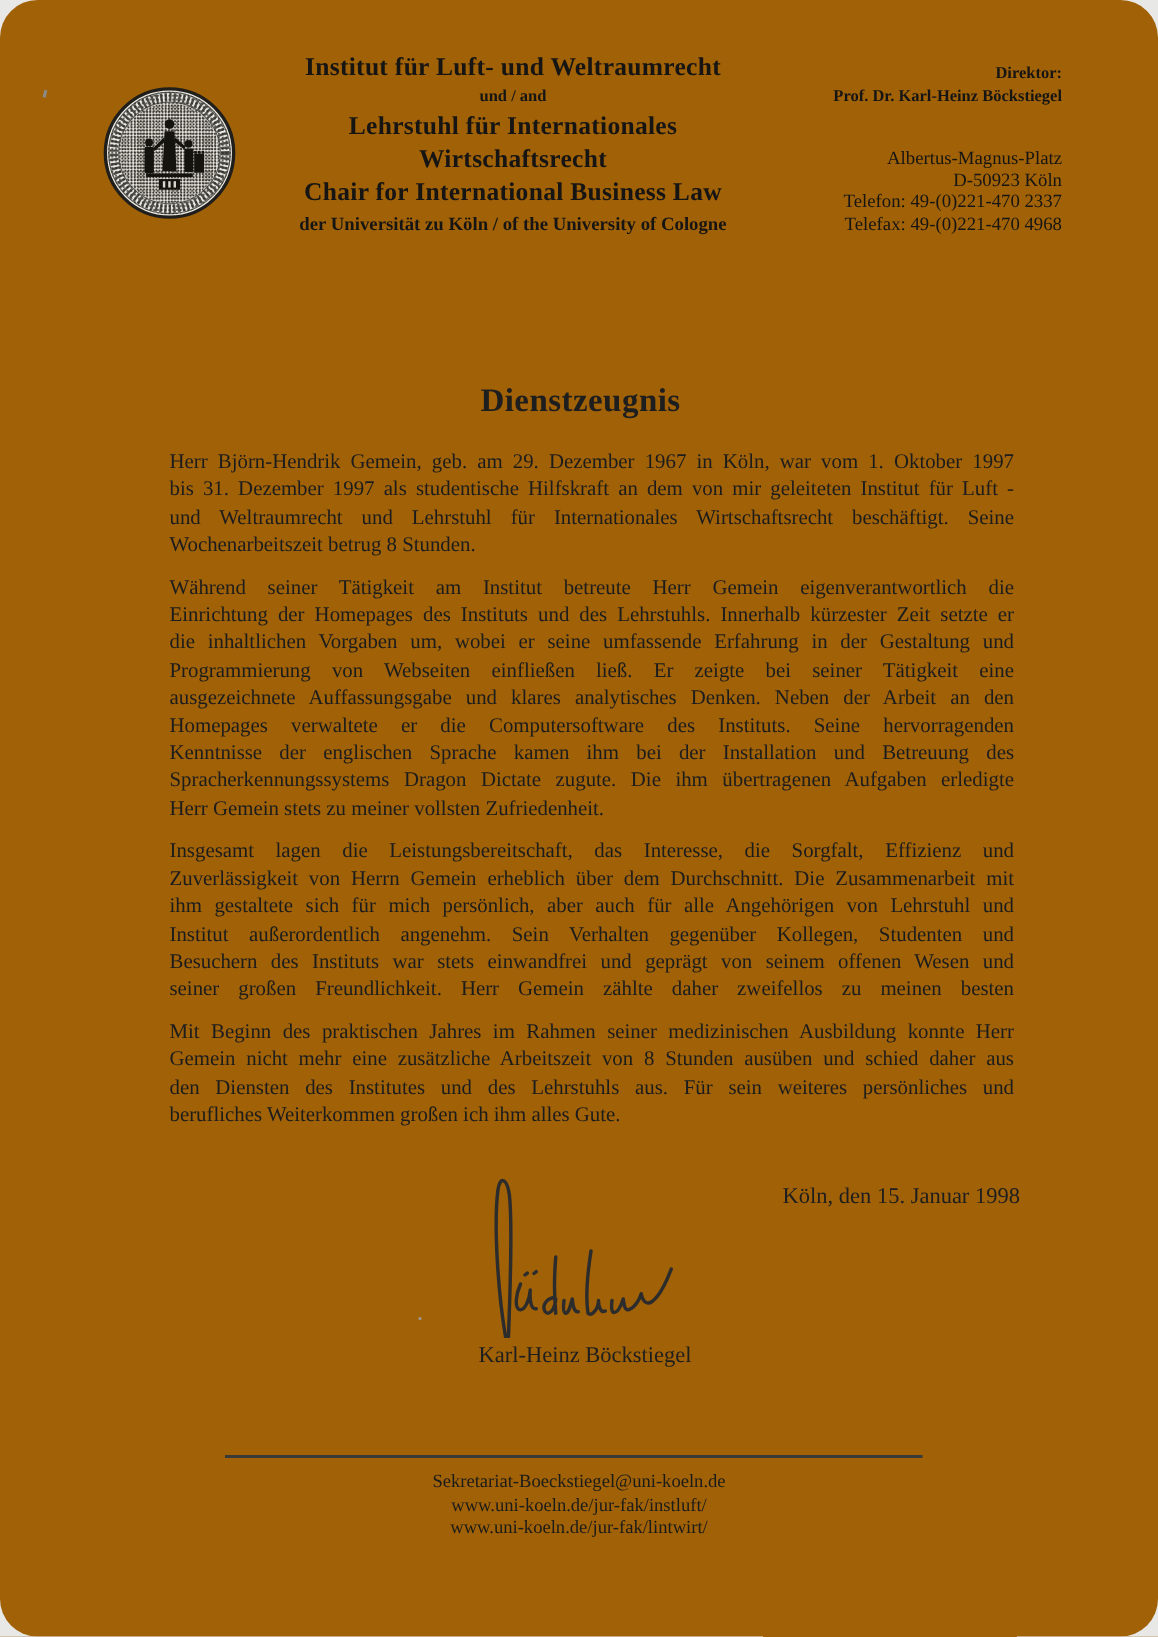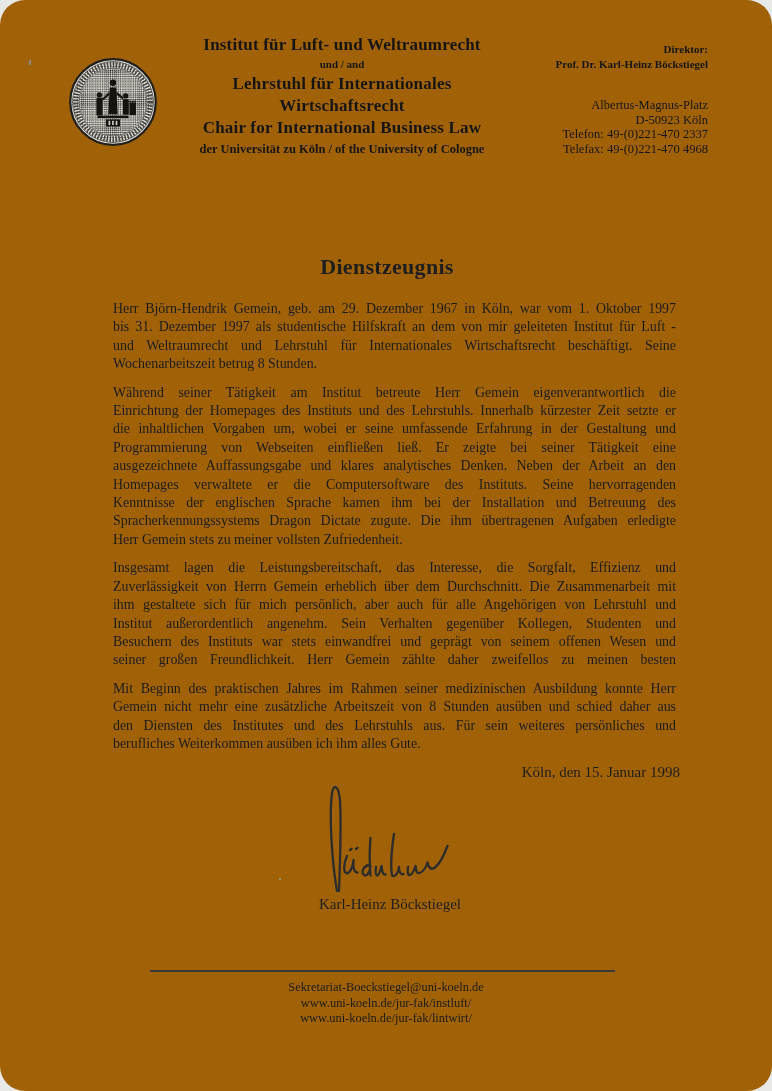--- a/index.html
+++ b/index.html
@@ -31,21 +31,21 @@
   }
   .letter-body {
     position:absolute; left:98px; top:300px; width:578px;
     font-size:13.9px; line-height:18.4px; color:#1c1c1c;
   }
   .para { margin:0 0 10px 15px; }
   .jline { text-align:justify; text-align-last:justify; }
   .jline.last { text-align-last:left; }
 
   
-  .dateline { position:absolute; right:92px; top:764px; font-size:15px; }
+  .dateline { position:absolute; right:92px; top:790px; font-size:15px; }
   .signature { position:absolute; left:316px; top:780px; width:140px; height:112px; }
   .sig-name { position:absolute; left:300px; top:896px; width:180px; text-align:center; font-size:15px; }
 
   
   .footer-rule { position:absolute; left:150px; top:970px; width:465px; height:2px; background:#3a3a38; }
   .footer { position:absolute; left:100px; top:980px; width:572px; text-align:center; font-size:12.4px; line-height:15.6px; color:#1b1b19; }
 
   
   .speck1 { position:absolute; left:29px; top:60px; width:2px; height:5px; background:#8a8a86; transform:rotate(14deg); }
   .speck2 { position:absolute; left:279px; top:878px; width:2px; height:2px; background:#9b9b97; border-radius:50%; }
@@ -142,21 +142,21 @@
         <div class="jline">Zuverlässigkeit von Herrn Gemein erheblich über dem Durchschnitt. Die Zusammenarbeit mit</div>
         <div class="jline">ihm gestaltete sich für mich persönlich, aber auch für alle Angehörigen von Lehrstuhl und</div>
         <div class="jline">Institut außerordentlich angenehm. Sein Verhalten gegenüber Kollegen, Studenten und</div>
         <div class="jline">Besuchern des Instituts war stets einwandfrei und geprägt von seinem offenen Wesen und</div>
         <div class="jline">seiner großen Freundlichkeit. Herr Gemein zählte daher zweifellos zu meinen besten</div>
       </div>
       <div class="para">
         <div class="jline">Mit Beginn des praktischen Jahres im Rahmen seiner medizinischen Ausbildung konnte Herr</div>
         <div class="jline">Gemein nicht mehr eine zusätzliche Arbeitszeit von 8 Stunden ausüben und schied daher aus</div>
         <div class="jline">den Diensten des Institutes und des Lehrstuhls aus. Für sein weiteres persönliches und</div>
-        <div class="jline last">berufliches Weiterkommen ausüben ich ihm alles Gute.</div>
+        <div class="jline last">berufliches Weiterkommen großen ich ihm alles Gute.</div>
       </div>
     </div>
 
   <div class="dateline">Köln, den 15. Januar 1998</div>
 
   <div class="signature">
     <svg viewBox="0 0 140 112" width="140" height="112">
       <path d="M21,111 C16,82 13,36 16,13 C17.5,3.5 22,6 23.5,16 C26,36 24,80 23,111
                M31,76 C28,83 27,91 30,93 C33.5,94.5 37,87 37.5,80 C37,87 38,93 41.5,92.5
                M34,70 l1.5,-1.2 M40,69 l1.5,-1.2

